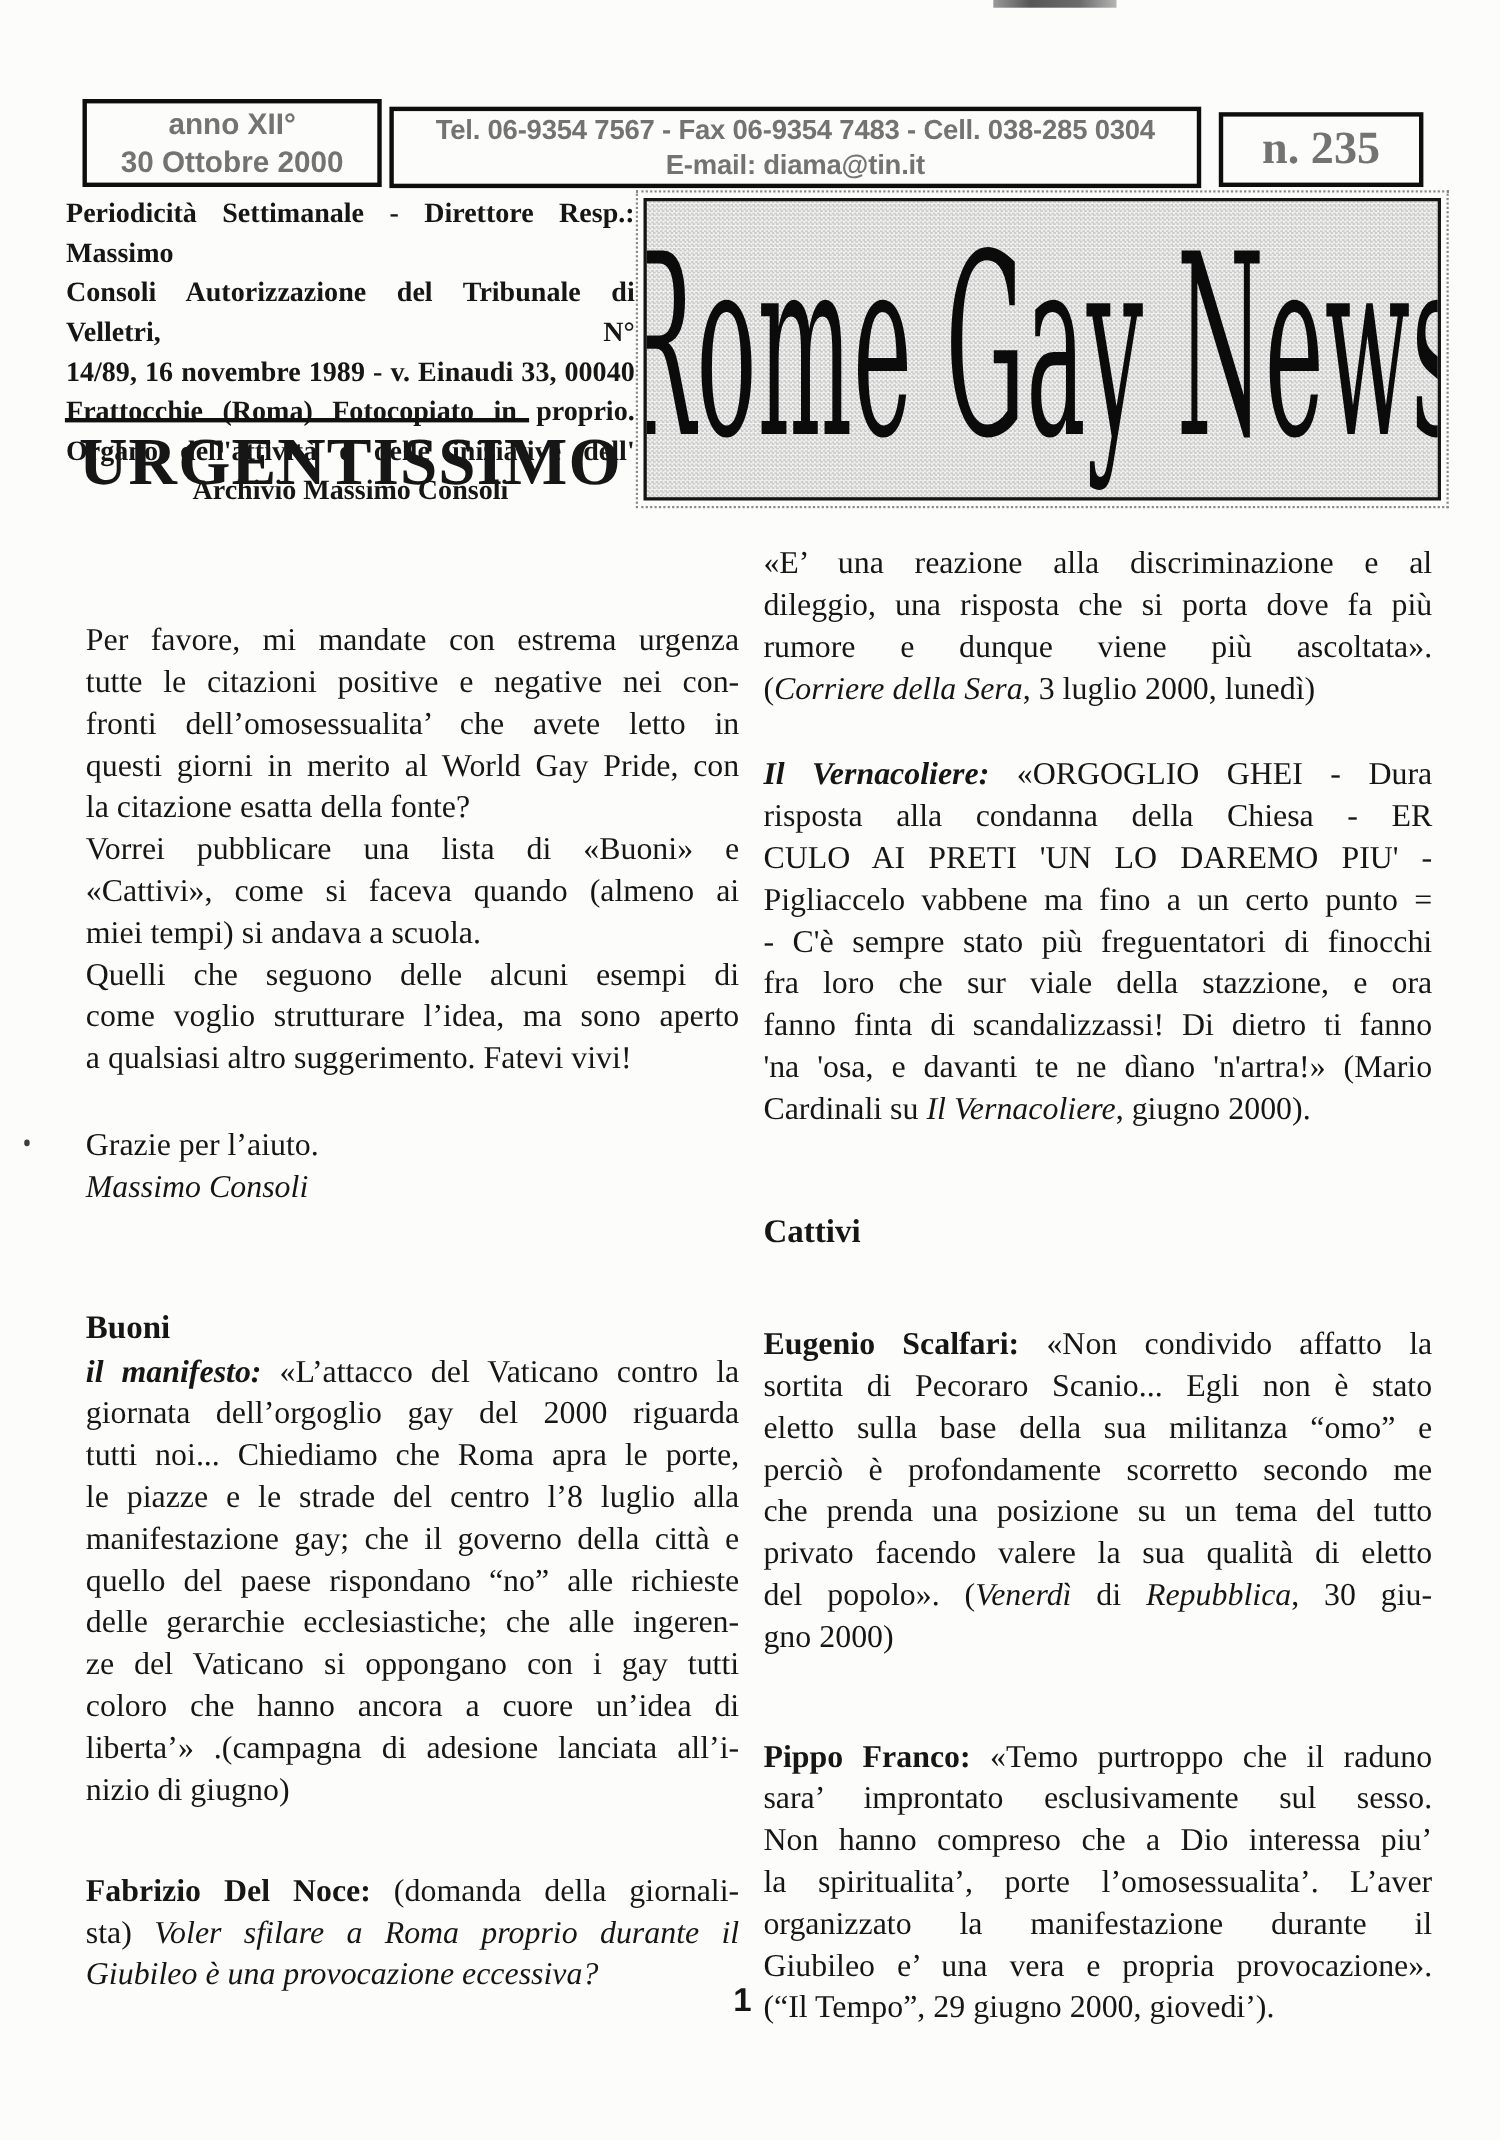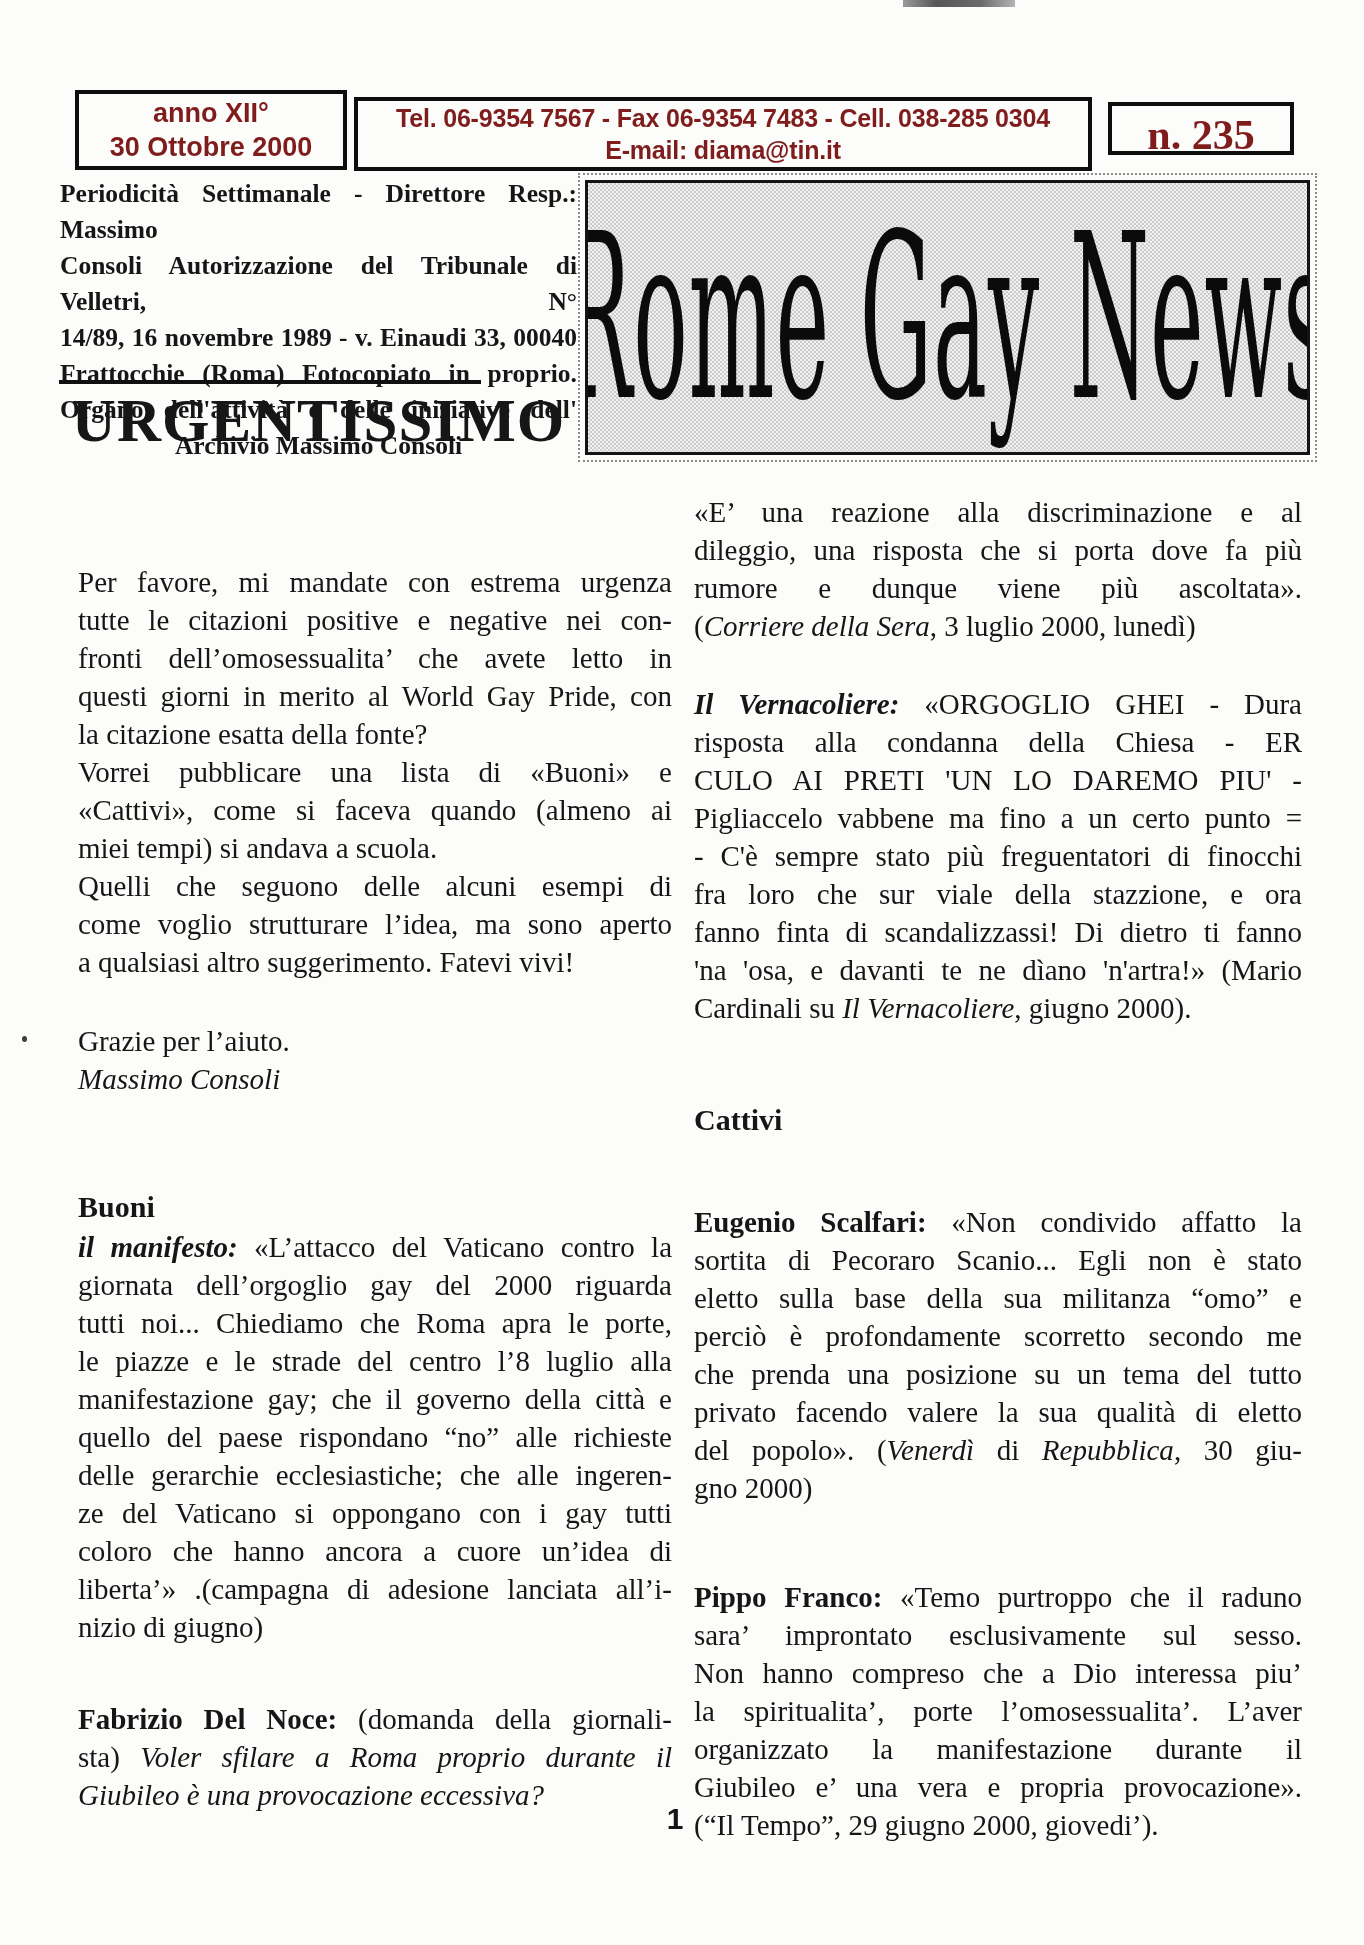--- a/index.html
+++ b/index.html
@@ -1,24 +1,24 @@
 <!DOCTYPE html>
 <html><head>
 <meta charset="utf-8">
 <style>
   html,body{margin:0;padding:0;background:#d9d9d9;}
   .page{position:relative;width:1364px;height:1945px;margin:0 auto;background:#fcfcfa;
         font-family:"Liberation Serif",serif;color:#161616;overflow:hidden;}
 
   
   .hbox{position:absolute;border:4px solid #0e0e0e;box-sizing:border-box;text-align:center;
-        font-family:"Liberation Sans",sans-serif;font-weight:bold;color:#7f1d1d;}
+        font-family:"Liberation Sans",sans-serif;font-weight:bold;color:#737373;}
   #issueBox{left:75px;top:90px;width:272px;height:80px;font-size:27px;line-height:34px;padding-top:2px;}
   #contactBox{left:354px;top:97px;width:738px;height:74px;font-size:25px;line-height:32px;padding-top:1px;letter-spacing:-0.2px;}
-  #numberBox{left:1108px;top:102px;width:186px;height:53px;font-family:"Liberation Serif",serif;
+  #numberBox{left:1108px;top:102px;width:186px;height:68px;font-family:"Liberation Serif",serif;
              font-size:42px;line-height:58px;}
 
   
   #masthead{position:absolute;left:60px;top:176px;width:517px;font-weight:bold;
             font-size:25.5px;line-height:36px;}
   #masthead .mline{text-align:justify;text-align-last:justify;}
   #masthead #archivioLine{text-align:center;text-align-last:center;}
   #rule{position:absolute;left:59px;top:380px;width:422px;height:4px;background:#101010;}
   #urgent{position:absolute;left:60px;top:386px;width:517px;text-align:center;
           font-size:61px;font-weight:bold;letter-spacing:1px;}

